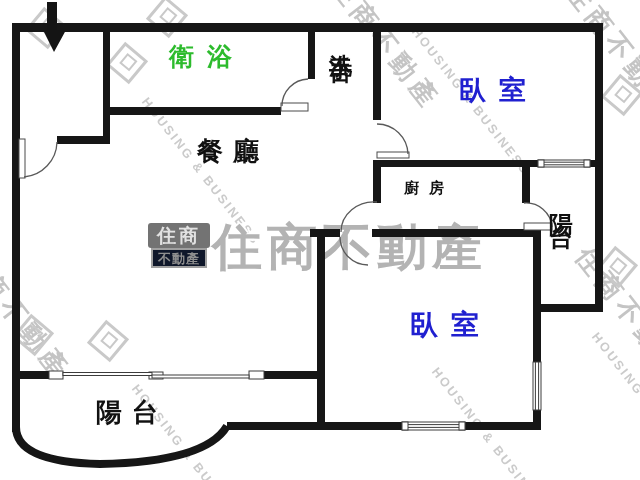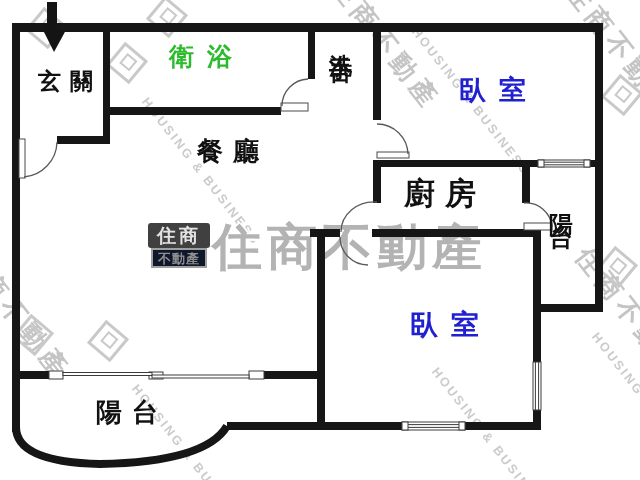--- a/index.html
+++ b/index.html
@@ -19,21 +19,21 @@
     color:#c4c4c4;white-space:nowrap;transform:rotate(52deg);transform-origin:0 0;
     text-shadow:-1px -1px 0 #fff,1px -1px 0 #fff,-1px 1px 0 #fff,1px 1px 0 #fff;
   }
   .wm-brand-main{
     position:absolute;left:212px;top:222px;font-size:50px;font-weight:700;
     letter-spacing:5px;color:#b3b3b3;white-space:nowrap;line-height:1;
     text-shadow:-1.5px -1.5px 0 #fff,1.5px -1.5px 0 #fff,-1.5px 1.5px 0 #fff,1.5px 1.5px 0 #fff;
   }
   .wm-logo{position:absolute;left:148px;top:223px;}
   .wm-logo-top{
-    width:62px;height:25px;background:#404040;border-radius:3px;
+    width:62px;height:25px;background:#737373;border-radius:3px;
     display:flex;align-items:center;justify-content:center;
     font-size:19px;font-weight:700;color:#e2e2e2;letter-spacing:3px;line-height:1;
   }
   .wm-logo-sub{
     width:52px;height:16px;margin-left:3px;background:#0f172a;border:2px solid #a0a0a0;
     display:flex;align-items:center;justify-content:center;
     font-size:13px;font-weight:700;color:#8f8f8f;letter-spacing:1px;line-height:1;
   }
   .wm-dia{position:absolute;width:24px;height:24px;border:3px solid #c9c9c9;transform:rotate(40deg);}
   .wm-dia-in{width:9px;height:9px;border:2px solid #c9c9c9;margin:4px auto;}
@@ -45,21 +45,21 @@
     position:absolute;line-height:1;color:#111111;font-weight:600;white-space:nowrap;
   }
   .lbl.green{color:#2dbb2d;}
   .lbl.blue{color:#2020d0;font-weight:700;text-align:center;}
   .vert{writing-mode:vertical-rl;text-orientation:upright;}
   #lbl-entry   {left:38px; top:70px; font-size:23px;letter-spacing:9px;}
   #lbl-bath    {left:169px;top:44px; font-size:25px;letter-spacing:13px;}
   #lbl-basin   {left:329px;top:35px; font-size:23px;letter-spacing:3px;font-weight:600;}
   #lbl-bed1    {left:459px;top:77px; font-size:27px;letter-spacing:13px;}
   #lbl-dining  {left:170px;top:138px;font-size:26px;letter-spacing:10px;margin-left:27px;}
-  #lbl-kitchen {left:404px;top:180px;font-size:31px;letter-spacing:10px;font-family:Liberation Mono, monospace;}
+  #lbl-kitchen {left:404px;top:180px;font-size:15px;letter-spacing:10px;}
   #lbl-balc-r  {left:549px;top:194px;font-size:24px;letter-spacing:11px;}
   #lbl-living  {left:143px;top:263px;font-size:33px;font-weight:700;letter-spacing:14px;}
   #lbl-bed2    {left:410px;top:311px;font-size:28px;letter-spacing:13px;}
   #lbl-balc-b  {left:96px; top:399px;font-size:26px;letter-spacing:10px;}
 </style>
 </head>
 <body>
 
 <div class="plan">
 
@@ -171,21 +171,20 @@
       <path d="M 377 124 A 31 31 0 0 1 408 154"></path>
       <path d="M 341 232 A 33 30 0 0 1 377 202"></path>
       <path d="M 340 237 A 28 28 0 0 0 368 265"></path>
       <path d="M 524 203 A 26 26 0 0 1 552 227"></path>
     </g>
 
     <polygon points="47,2 57,2 57,30 66,30 54,52 43,30 47,30" fill="#141414"></polygon>
   </svg>
 
   <div class="layer labels">
-    <span id="lbl-entry" class="lbl">玄關</span>
     <span id="lbl-bath" class="lbl green">衛浴</span>
     <span id="lbl-basin" class="lbl vert">洗手台</span>
     <span id="lbl-bed1" class="lbl blue">臥室</span>
     <span id="lbl-dining" class="lbl">餐廳</span>
     <span id="lbl-kitchen" class="lbl">廚房</span>
     <span id="lbl-balc-r" class="lbl vert">陽台</span>
     <span id="lbl-bed2" class="lbl blue">臥室</span>
     <span id="lbl-balc-b" class="lbl">陽台</span>
   </div>
 

